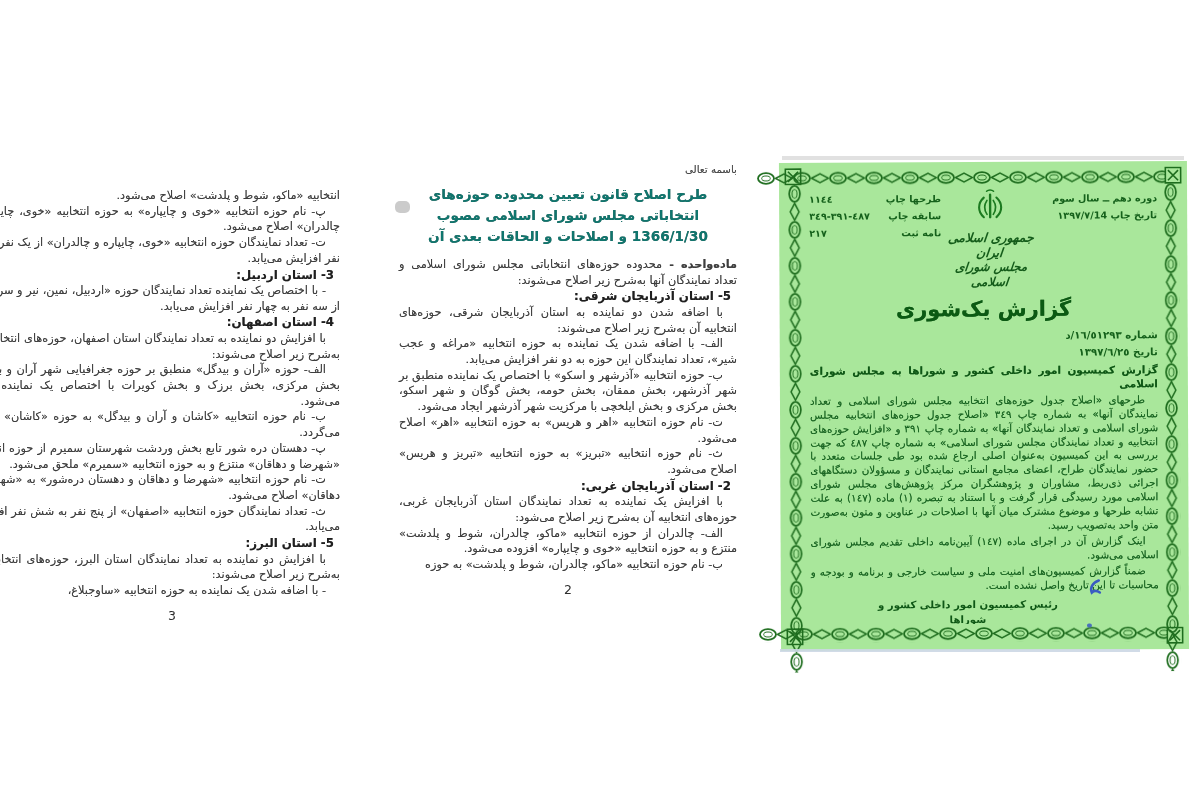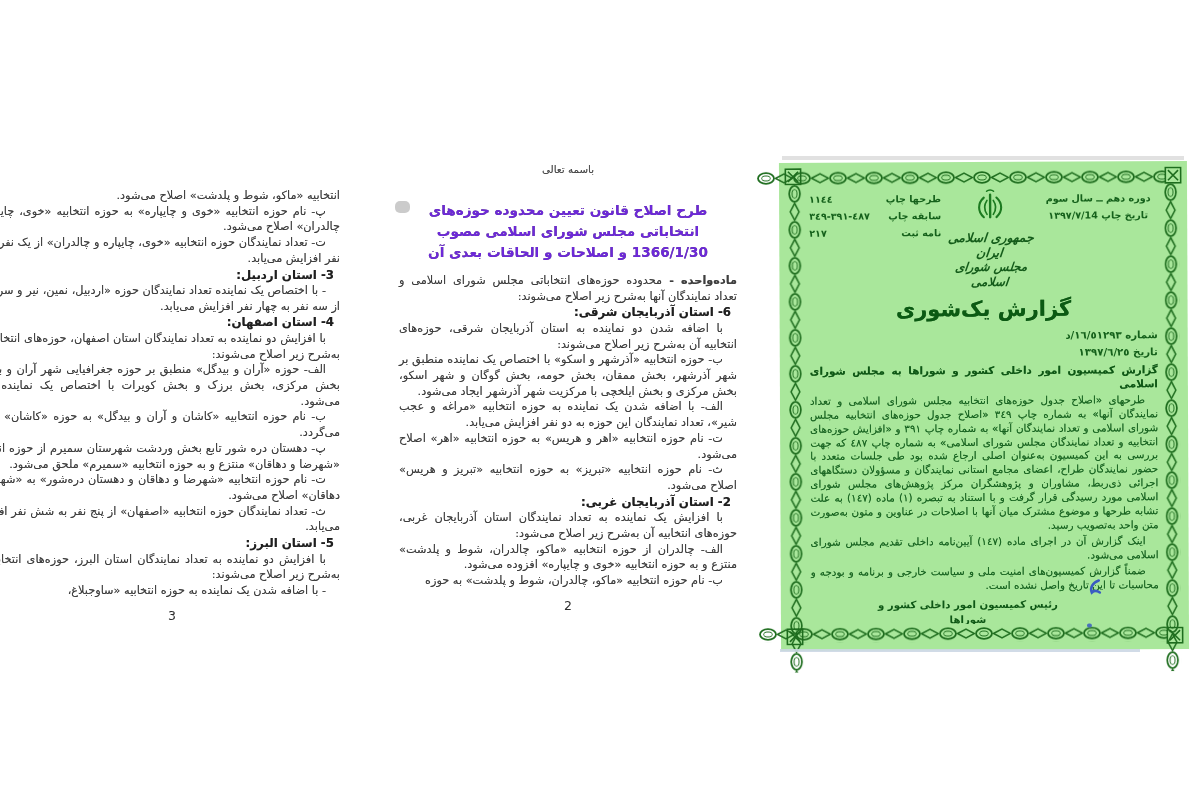--- a/index.html
+++ b/index.html
@@ -14,41 +14,41 @@
   .flow .p{text-indent:14px;}
   .flow .cont{text-indent:0;}
   .flow .h{font-weight:bold;color:#1f1f1f;font-size:11.8px;line-height:16.5px;text-indent:6px;
     text-shadow:0 0 .4px rgba(0,0,0,.5);}
   .pageno{text-align:center;font-size:12.5px;color:#2e2e2e;margin-top:9px;}
 
   .page-left{left:-28px;top:188px;width:368px;}
   .page-left .pageno{transform:translateX(16px);}
 
   .page-mid{left:399px;top:163px;width:338px;}
-  .besmele{text-align:center;font-size:10.3px;color:#4a4a4a;margin-bottom:25px;
+  .besmele{text-align:right;font-size:10.3px;color:#4a4a4a;margin-bottom:9px;
     text-shadow:0 0 .4px rgba(0,0,0,.4);}
-  .doc-title{font-weight:bold;font-size:13.6px;line-height:21px;text-align:center;color:#6d28d9;
+  .doc-title{font-weight:bold;font-size:13.6px;line-height:21px;text-align:center;color:#0f766e;
     margin:0 0 10px 0;text-shadow:0 0 .5px rgba(0,0,0,.6);}
 
   
   .page-green{left:780px;top:162px;width:408px;height:488px;background:#a9e79b;
     transform:rotate(-0.25deg);color:#17641c;}
   .gp-inner{position:absolute;left:30px;right:30px;top:26px;bottom:26px;overflow:hidden;}
   .chain{position:absolute;}
   .chain-top{left:22px;right:22px;top:8px;height:16px;}
   .chain-bottom{left:22px;right:22px;bottom:8px;height:16px;}
   .chain-left{top:22px;bottom:22px;left:8px;width:16px;}
   .chain-right{top:22px;bottom:22px;right:8px;width:16px;}
   .corner{position:absolute;width:18px;height:18px;}
   .corner svg{display:block;}
   .c-tl{left:5px;top:5px;} .c-tr{right:5px;top:5px;}
   .c-bl{left:5px;bottom:5px;} .c-br{right:5px;bottom:5px;}
 
   .gp-head{display:flex;direction:rtl;align-items:flex-start;margin-top:2px;}
-  .head-right{width:118px;text-align:center;font-size:9.6px;font-weight:bold;line-height:17px;
+  .head-right{width:118px;text-align:right;font-size:9.6px;font-weight:bold;line-height:17px;
     color:#15611b;white-space:nowrap;}
   .head-center{flex:1;text-align:center;margin-top:-4px;}
   .head-left{width:132px;font-size:9.6px;font-weight:bold;color:#15611b;line-height:17px;}
   .meta-row{display:flex;direction:rtl;justify-content:space-between;white-space:nowrap;}
   .emblem{display:inline-block;}
   .callig{font-size:12.5px;font-weight:bold;font-style:italic;color:#145c1a;line-height:15px;
     transform:skewX(-6deg);}
   .callig.second{font-size:12px;}
 
   .gp-title{margin:7px 0 6px 0;text-align:center;font-size:21px;font-weight:bold;color:#0b5a13;
@@ -115,24 +115,24 @@
       </div>
     <div class="pageno">3</div>
   </section>
 
   <section class="page page-mid" dir="rtl">
     <div class="besmele">باسمه تعالی</div>
     <h1 class="doc-title">طرح اصلاح قانون تعیین محدوده حوزه‌های انتخاباتی مجلس شورای اسلامی مصوب 1366/1/30 و اصلاحات و الحاقات بعدی آن</h1>
     <div class="flow">
 
     <p class="para cont"><b>ماده‌واحده - </b>محدوده حوزه‌های انتخاباتی مجلس شورای اسلامی و تعداد نمایندگان آنها به‌شرح زیر اصلاح می‌شوند:</p>
-        <p class="para h">6- استان آذربایجان شرقی:</p>
+        <p class="para h">5- استان آذربایجان شرقی:</p>
         <p class="para p">با اضافه شدن دو نماینده به استان آذربایجان شرقی، حوزه‌های انتخابیه آن به‌شرح زیر اصلاح می‌شوند:</p>
+        <p class="para p">الف- با اضافه شدن یک نماینده به حوزه انتخابیه «مراغه و عجب شیر»، تعداد نمایندگان این حوزه به دو نفر افزایش می‌یابد.</p>
         <p class="para p">ب- حوزه انتخابیه «آذرشهر و اسکو» با اختصاص یک نماینده منطبق بر شهر آذرشهر، بخش ممقان، بخش حومه، بخش گوگان و شهر اسکو، بخش مرکزی و بخش ایلخچی با مرکزیت شهر آذرشهر ایجاد می‌شود.</p>
-        <p class="para p">الف- با اضافه شدن یک نماینده به حوزه انتخابیه «مراغه و عجب شیر»، تعداد نمایندگان این حوزه به دو نفر افزایش می‌یابد.</p>
         <p class="para p">ت- نام حوزه انتخابیه «اهر و هریس» به حوزه انتخابیه «اهر» اصلاح می‌شود.</p>
         <p class="para p">ث- نام حوزه انتخابیه «تبریز» به حوزه انتخابیه «تبریز و هریس» اصلاح می‌شود.</p>
         <p class="para h">2- استان آذربایجان غربی:</p>
         <p class="para p">با افزایش یک نماینده به تعداد نمایندگان استان آذربایجان غربی، حوزه‌های انتخابیه آن به‌شرح زیر اصلاح می‌شود:</p>
         <p class="para p">الف- چالدران از حوزه انتخابیه «ماکو، چالدران، شوط و پلدشت» منتزع و به حوزه انتخابیه «خوی و چایپاره» افزوده می‌شود.</p>
         <p class="para p">ب- نام حوزه انتخابیه «ماکو، چالدران، شوط و پلدشت» به حوزه</p>
       </div>
     <div class="pageno">2</div>
   </section>
 

